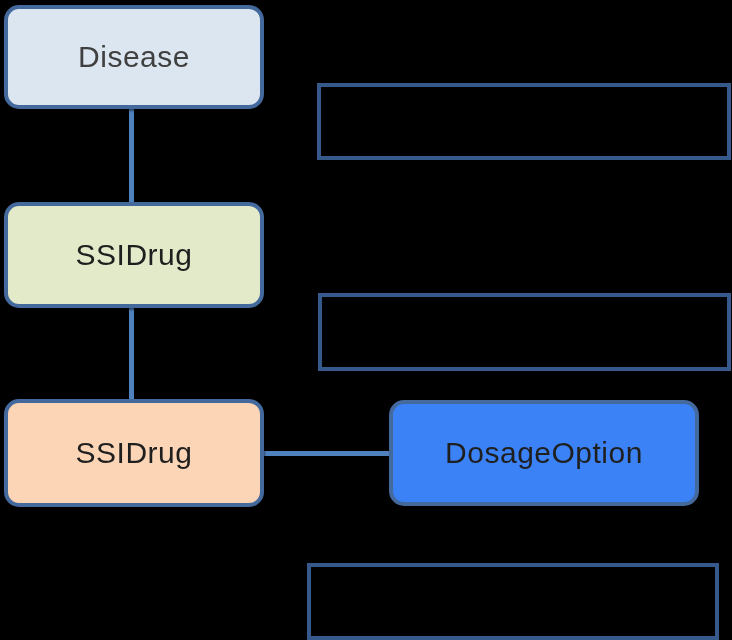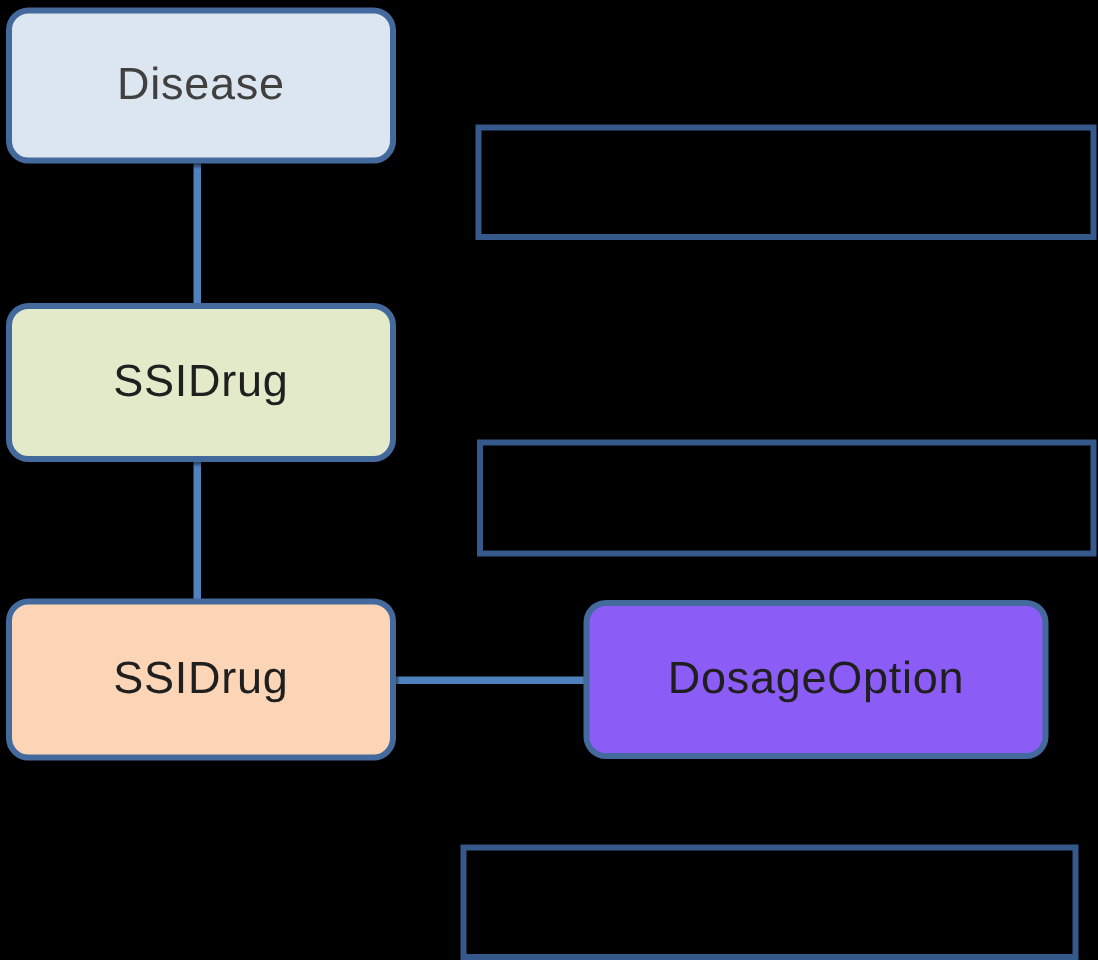--- a/index.html
+++ b/index.html
@@ -64,21 +64,21 @@
   </div>
 
   <div class="node node-vaccine" style="background-color: rgb(226, 234, 201); border-color: rgb(68, 105, 157); color: rgb(31, 31, 31);">
     <span>SSIDrug</span>
   </div>
 
   <div class="node node-ssidrug" style="background-color: rgb(251, 213, 181); border-color: rgb(68, 105, 157); color: rgb(31, 31, 31); text-align: center;">
     <span>SSIDrug</span>
   </div>
 
-  <div class="node node-dosage" style="background-color: #8b5cf6; border-color: rgb(68, 105, 157); color: rgb(31, 31, 31);">
+  <div class="node node-dosage" style="background-color: #3b82f6; border-color: rgb(68, 105, 157); color: rgb(31, 31, 31);">
     <span>DosageOption</span>
   </div>
 
   <div class="placeholder placeholder-top" style="border-color: rgb(53, 89, 139);"></div>
   <div class="placeholder placeholder-middle" style="border-color: rgb(53, 89, 139);"></div>
   <div class="placeholder placeholder-bottom" style="border-color: rgb(53, 89, 139);"></div>
 
 </div>
 
 </body></html>

